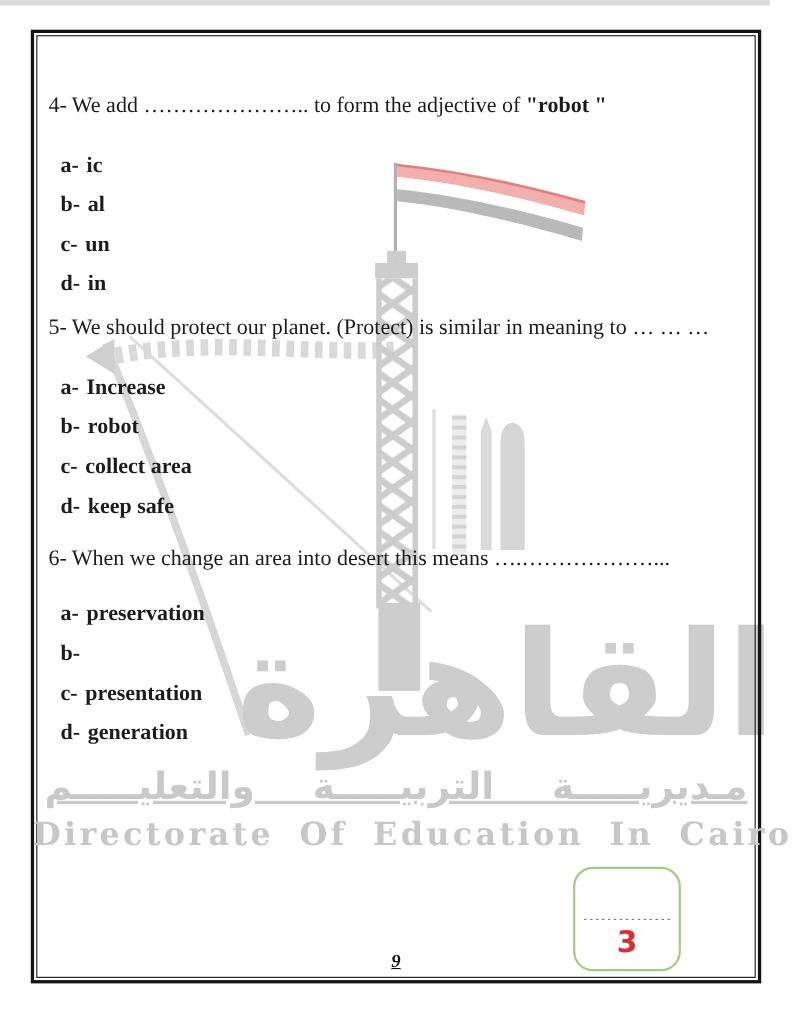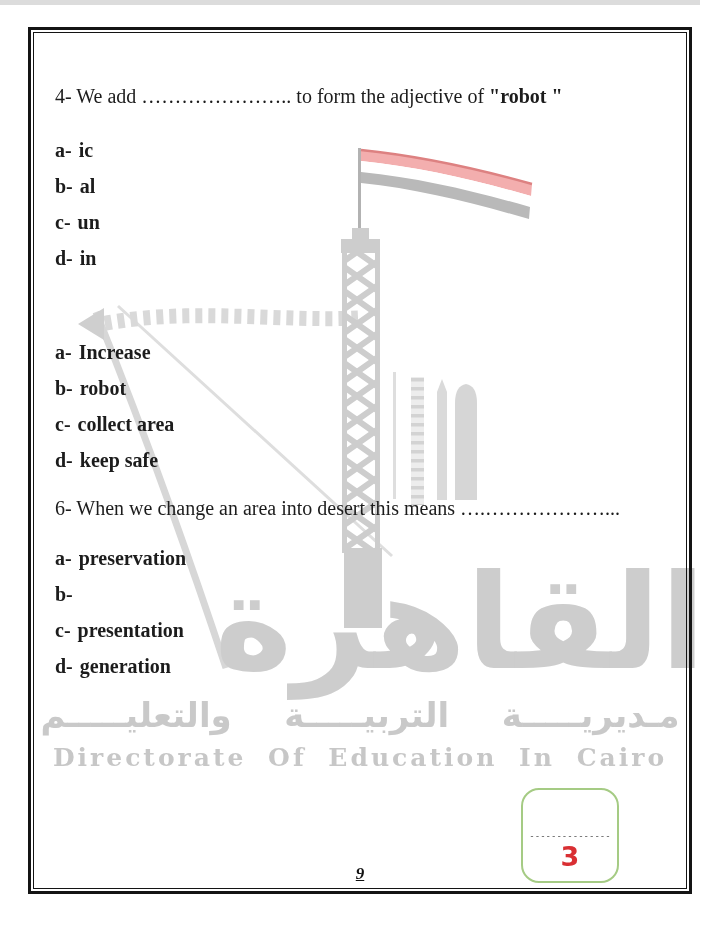--- a/index.html
+++ b/index.html
@@ -35,21 +35,21 @@
   .frame-inner {
     width: 100%; height: 100%;
     border: 1px solid #141414;
     background: transparent;
   }
 
   
   .content { position: absolute; inset: 0; z-index: 3; }
 
   .q {
-    position: absolute; left: 55px;
+    position: absolute; left: 44px;
     font-size: 20px; line-height: 24px;
     white-space: nowrap;
   }
   .q .hl { font-weight: bold; }
   .q4 { top: 84px; }
   .q5 { top: 286px; }
   .q6 { top: 496px; }
 
   .opts { position: absolute; left: 55px; }
   .opts4 { top: 132px; }
@@ -63,26 +63,27 @@
 
   .ar-line {
     position: absolute; top: 692px; left: 30px; width: 660px;
     text-align: center;
     font-family: "DejaVu Sans", sans-serif;
     font-weight: bold; font-size: 34px; line-height: 46px;
     color: #c9c9c9;
     direction: rtl;
     word-spacing: 1.2em;
     white-space: nowrap;
+    text-decoration: underline;
   }
   .en-line {
     position: absolute; top: 740px; left: 30px; width: 660px;
     text-align: center;
     font-family: "DejaVu Serif", serif;
-    font-weight: bold; font-size: 25px; line-height: 36px;
+    font-weight: bold; font-size: 29px; line-height: 36px;
     color: #c7c7c7;
     letter-spacing: 3px; word-spacing: 10px;
     white-space: nowrap;
   }
 
   
   .score-box {
     position: absolute; left: 521px; top: 788px;
     width: 98px; height: 95px;
     border: 2px solid #a5cb84;
@@ -196,20 +197,25 @@
       <div class="opt">
         <span class="letter">c-</span>
         <span>un</span>
       </div>
       <div class="opt">
         <span class="letter">d-</span>
         <span>in</span>
       </div>
     </div>
 
+    <div class="q q5">
+      <span>5-</span>
+      <span>We should protect our planet. (Protect) is similar in meaning to</span>
+      <span>… … …</span>
+    </div>
     <div class="opts opts5">
       <div class="opt">
         <span class="letter">a-</span>
         <span>Increase</span>
       </div>
       <div class="opt">
         <span class="letter">b-</span>
         <span>robot</span>
       </div>
       <div class="opt">

